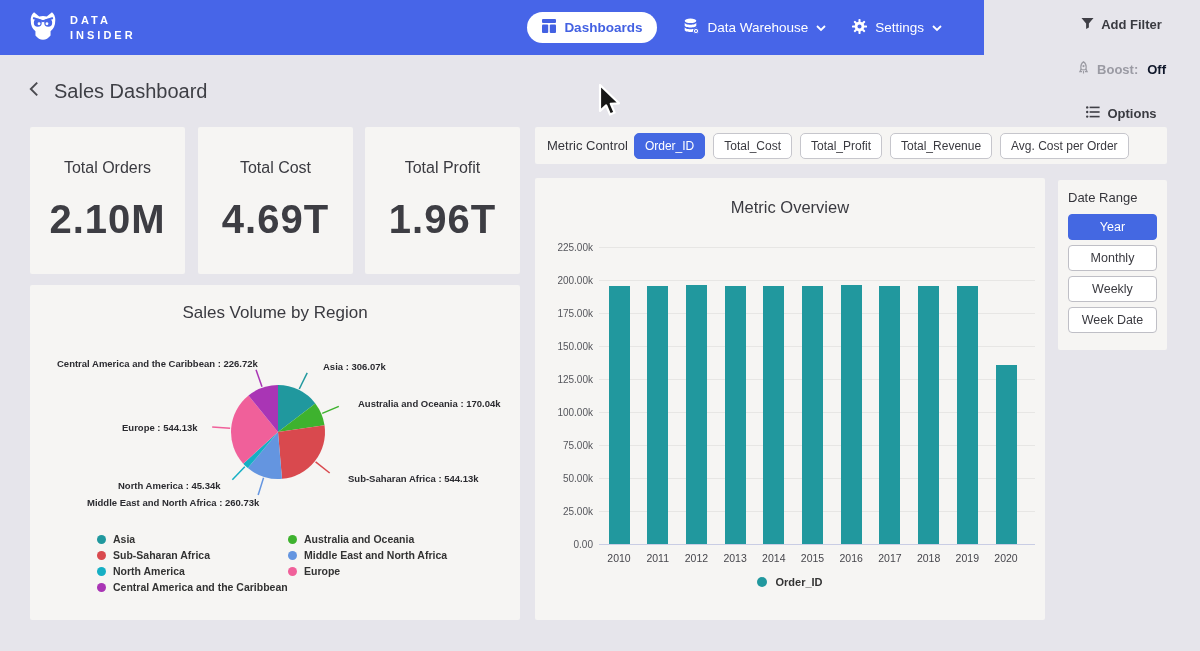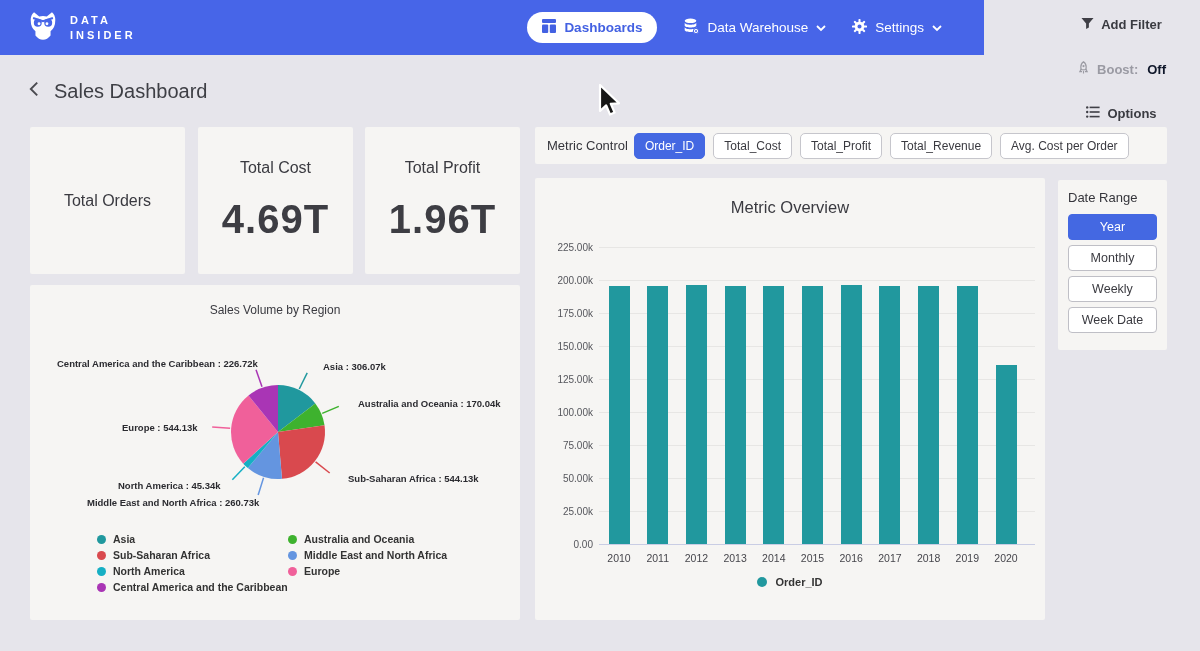--- a/index.html
+++ b/index.html
@@ -57,21 +57,21 @@
   .bar-legend-label { font-size:11px; font-weight:bold; color:#333; }
   
   .dr-card { left:1058px; top:180px; width:109px; height:170px; padding:10px; }
   .dr-title { font-size:13px; color:#35353b; margin-bottom:9px; }
   .dr-btn { display:block; width:89px; height:26px; margin-bottom:5px; font-family:inherit;
     font-size:12.5px; color:#3a3a40; background:#fff; border:1px solid #bfbfc6; border-radius:4px; }
   .dr-btn.selected { background:#4468e2; border-color:#4468e2; color:#fff; }
   
   .pie-card { left:30px; top:285px; width:490px; height:335px; }
   .pie-title { position:absolute; left:0; top:18px; width:100%; text-align:center;
-    font-size:12px; font-weight:500; color:#3a3a40; }
+    font-size:17px; font-weight:500; color:#3a3a40; }
   .pie-svg { position:absolute; left:0; top:0; }
   .pie-callout { position:absolute; font-size:9.5px; font-weight:bold; color:#2b2b30; white-space:nowrap; }
   .pie-legend-item { position:absolute; display:flex; align-items:center; gap:7px; }
   .pie-legend-item .legend-dot { width:9px; height:9px; }
   .pie-legend-label { font-size:10.5px; font-weight:bold; color:#333; white-space:nowrap; }
   
   .cursor { position:absolute; left:597px; top:84px; }
 </style>
 </head>
 <body>
@@ -197,20 +197,21 @@
           <rect x="3.5" y="13" width="4" height="1.2" fill="#3f3f46"></rect>
         </svg>
       </span>
       <span>Edit</span>
     </div>
   </div>
 </div>
 
 <section class="card kpi-card" style="left:30px">
   <div class="kpi-label">Total Orders</div>
+  <div class="kpi-value">2.10M</div>
 </section>
 <section class="card kpi-card" style="left:198px">
   <div class="kpi-label">Total Cost</div>
   <div class="kpi-value">4.69T</div>
 </section>
 <section class="card kpi-card" style="left:365px">
   <div class="kpi-label">Total Profit</div>
   <div class="kpi-value">1.96T</div>
 </section>
 

